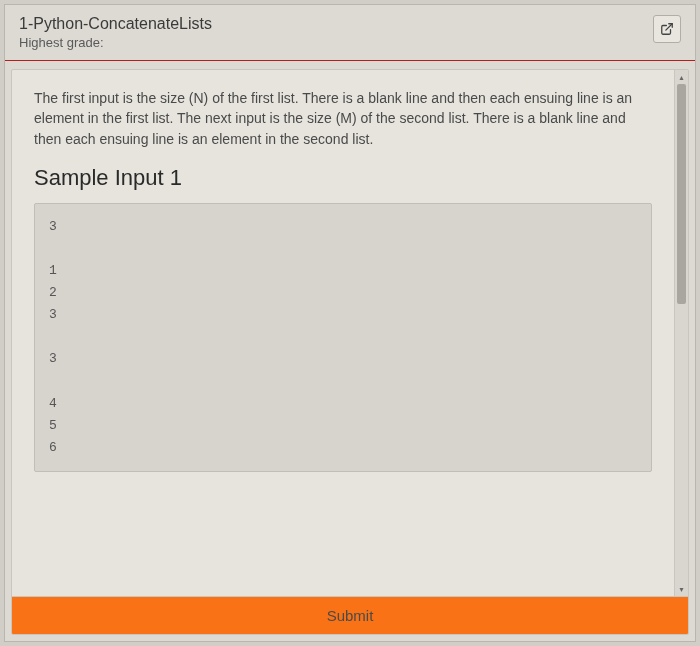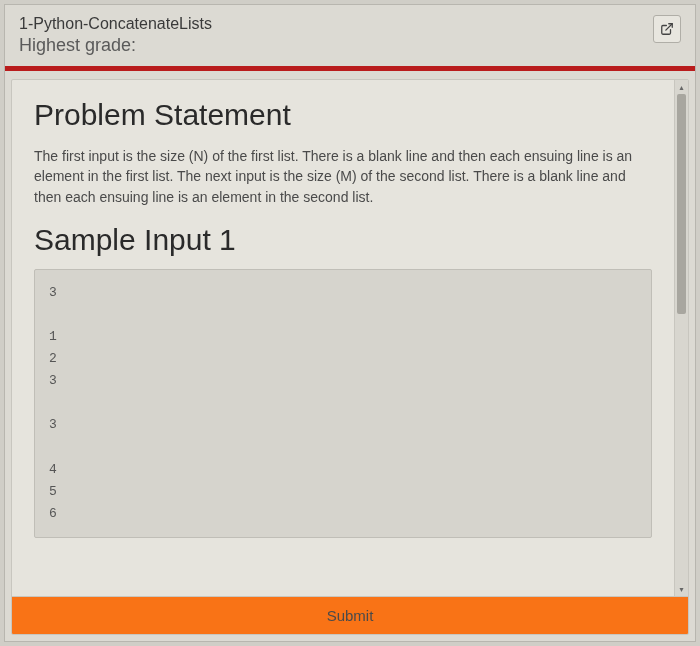--- a/index.html
+++ b/index.html
@@ -20,35 +20,35 @@
       margin: 4px;
       height: 638px;
       display: flex;
       flex-direction: column;
     }
     .header-bar {
       padding: 10px 14px;
       display: flex;
       justify-content: space-between;
       align-items: flex-start;
-      border-bottom: 5px solid #b91c1c;
+      border-bottom: 1px solid #b91c1c;
     }
     .header-text-block {
       display: flex;
       flex-direction: column;
       gap: 2px;
     }
     .assignment-title {
       color: #3a3a3a;
       font-size: 16px;
       font-weight: 400;
     }
     .grade-line {
       color: #5a5a5a;
-      font-size: 18px;
+      font-size: 13px;
     }
     .popout-btn {
       width: 28px;
       height: 28px;
       border: 1px solid #b0aea7;
       border-radius: 3px;
       background: #e8e6df;
       display: flex;
       align-items: center;
       justify-content: center;
@@ -80,21 +80,21 @@
       color: #2a2a2a;
       margin-bottom: 14px;
     }
     .problem-para {
       color: #4a4a4a;
       font-size: 14px;
       line-height: 1.45;
       margin-bottom: 12px;
     }
     .sample-heading {
-      font-size: 30px;
+      font-size: 22px;
       font-weight: 400;
       color: #2a2a2a;
       margin-top: 16px;
       margin-bottom: 12px;
     }
     .sample-box {
       background: #d6d4cd;
       border: 1px solid #c0beb7;
       border-radius: 2px;
       padding: 12px 14px;
@@ -160,21 +160,20 @@
         <path d="M18 13v6a2 2 0 0 1-2 2H5a2 2 0 0 1-2-2V8a2 2 0 0 1 2-2h6"></path>
         <polyline points="15 3 21 3 21 9"></polyline>
         <line x1="10" y1="14" x2="21" y2="3"></line>
       </svg>
     </div>
   </div>
 
   <div class="content-area">
     <div class="scroll-wrap">
       <div class="problem-body">
-        <h1 class="problem-heading">Problem Statement</h1>
         <p class="problem-para">The first input is the size (N) of the first list. There is a blank line and then each ensuing line is an element in the first list. The next input is the size (M) of the second list. There is a blank line and then each ensuing line is an element in the second list.</p>
         <h2 class="sample-heading">Sample Input 1</h2>
         <pre class="sample-box">3
 
 1
 2
 3
 
 3
 

